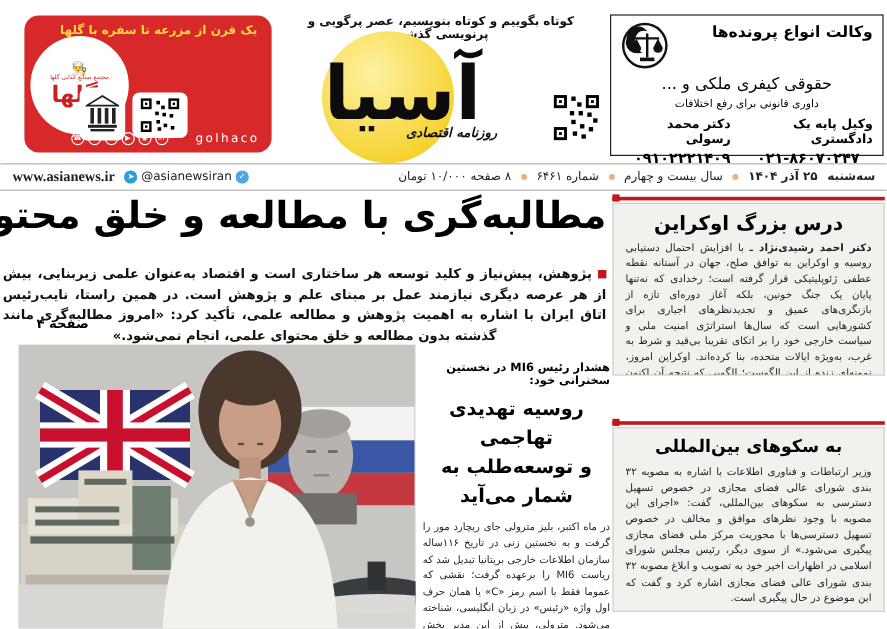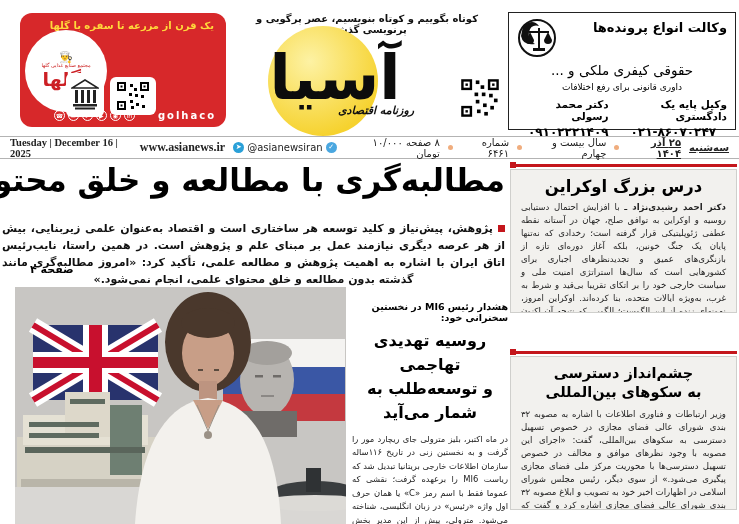--- a/index.html
+++ b/index.html
@@ -21,21 +21,21 @@
   .golha-brand { font-size:19px; font-weight:bold; color:#cc1f24;
                  text-shadow:1px 0 #fff,-1px 0 #fff,0 1px #fff,0 -1px #fff; transform:rotate(-4deg); }
   .leafs { font-size:10px; color:#3f9b35; line-height:1; }
   .chef { font-size:11px; line-height:1; }
   .white-chip { position:absolute; background:#fff; border-radius:6px; display:flex; align-items:center; justify-content:center; }
   .chip-qr { right:70px; top:64px; width:46px; height:38px; }
   .chip-unesco { right:122px; top:60px; width:38px; height:44px; }
   .golha-social { position:absolute; bottom:6px; right:10px; display:flex; align-items:center; gap:3px; direction:ltr; }
   .soc { width:11px; height:11px; border:1px solid #fff; border-radius:50%; color:#fff; font-size:6px;
          display:flex; align-items:center; justify-content:center; line-height:1; }
-  .golha-handle { color:#fff; font-weight:bold; font-size:10px; letter-spacing:2px; margin-left:20px; }
+  .golha-handle { color:#fff; font-weight:normal; font-size:10px; letter-spacing:2px; margin-left:20px; }
 
   .legal { position:absolute; right:3px; top:12px; width:228px; height:118px; border:1.5px solid #222; background:#fff;
            padding:5px 8px 4px; }
   .legal-row1 { display:flex; justify-content:space-between; align-items:flex-start; }
   .legal-top { font-size:13px; font-weight:bold; padding-top:2px; }
   .legal-brandbox { display:flex; align-items:center; gap:3px; }
   .legal-brandcol { text-align:center; }
   .legal-org { font-size:5.5px; color:#333; }
   .legal-brand { font-size:12px; font-weight:bold; }
   .legal-logo { width:40px; height:40px; }
@@ -50,21 +50,21 @@
          background:radial-gradient(circle at 38% 32%, #fdf2a4, #f6d22e 75%); }
   .masthead-title { position:absolute; left:240px; top:28px; width:190px; height:108px; text-align:center;
                     font-size:62px; font-weight:bold; color:#0c0c0c; line-height:100px; }
   .masthead-sub { position:absolute; left:338px; top:104px; font-size:11px; font-weight:bold; font-style:italic; color:#111; }
   .qr-news { position:absolute; left:460px; top:78px; width:40px; height:40px; }
 
   
   .dateline { position:absolute; top:136px; left:0; width:739px; height:23px;
               border-top:1px solid #b3b3b3; border-bottom:1px solid #b3b3b3;
               display:flex; align-items:center; padding:0 10px; gap:8px; font-size:10px; color:#222; direction:rtl; }
-  .dl-b { font-weight:bold;text-decoration:underline; }
+  .dl-b { font-weight:bold; }
   .dot { width:5px; height:5px; border-radius:50%; background:#f0ad7e; flex:0 0 auto; }
   .dl-spacer { flex:1; }
   .dl-social { display:flex; align-items:center; gap:3px; direction:ltr; }
   .mini-ic { width:11px; height:11px; border-radius:50%; color:#fff; font-size:7px; line-height:11px; text-align:center; flex:0 0 auto; }
   .tg { background:#2aa0d8; }
   .vf { background:#4aa7e0; }
   .dl-en { font-family:"Liberation Serif", serif; font-weight:bold; font-size:10.5px; direction:ltr; }
   .dl-web { font-family:"Liberation Serif", serif; font-weight:bold; font-size:12px; direction:ltr; }
 
   
@@ -224,21 +224,20 @@
     <span>شماره ۶۴۶۱</span>
     <span class="dot"></span>
     <span>۸ صفحه ۱۰/۰۰۰ تومان</span>
     <span class="dl-spacer"></span>
     <span class="dl-social">
       <span class="mini-ic tg">➤</span>
       <span style="direction:ltr;">@asianewsiran</span>
       <span class="mini-ic vf">✓</span>
     </span>
     <span class="dl-web">www.asianews.ir</span>
-    <span class="dl-en">Tuesday | December 16 | 2025</span>
   </div>
 
   <div class="lead-headline">مطالبه‌گری با مطالعه و خلق محتوای علمی</div>
   <div class="lead-body"><span class="red-sq"></span><span>پژوهش، پیش‌نیاز و کلید توسعه هر ساختاری است و اقتصاد به‌عنوان علمی زیربنایی، بیش از هر عرصه دیگری نیازمند عمل بر مبنای علم و پژوهش است. در همین راستا، نایب‌رئیس اتاق ایران با اشاره به اهمیت پژوهش و مطالعه علمی، تأکید کرد: «امروز مطالبه‌گری مانند گذشته بدون مطالعه و خلق محتوای علمی، انجام نمی‌شود.»</span></div>
   <div class="lead-pref">صفحه ۴</div>
 
   <svg class="photo" viewBox="0 0 331 237">
     <rect width="331" height="237" fill="#c8c6c3"></rect>
     <rect y="200" width="331" height="37" fill="#d9d7d4"></rect>
 
@@ -321,21 +320,20 @@
 
     </div>
   </div>
 
   <div class="side-art side-art2">
     <div class="tag-rule">
         <span class="sq"></span>
       </div>
     <div class="side-card card2">
       <div class="side-head2">
-        <div>چشم‌انداز دسترسی</div>
         <div>به سکوهای بین‌المللی</div>
       </div>
       <div class="side-body">وزیر ارتباطات و فناوری اطلاعات با اشاره به مصوبه ۳۲ بندی شورای عالی فضای مجازی در خصوص تسهیل دسترسی به سکوهای بین‌المللی، گفت: «اجرای این مصوبه با وجود نظرهای موافق و مخالف در خصوص تسهیل دسترسی‌ها با محوریت مرکز ملی فضای مجازی پیگیری می‌شود.» از سوی دیگر، رئیس مجلس شورای اسلامی در اظهارات اخیر خود به تصویب و ابلاغ مصوبه ۳۲ بندی شورای عالی فضای مجازی اشاره کرد و گفت که این موضوع در حال پیگیری است.</div>
 
     </div>
   </div>
 
 </div>
 
 </body></html>

